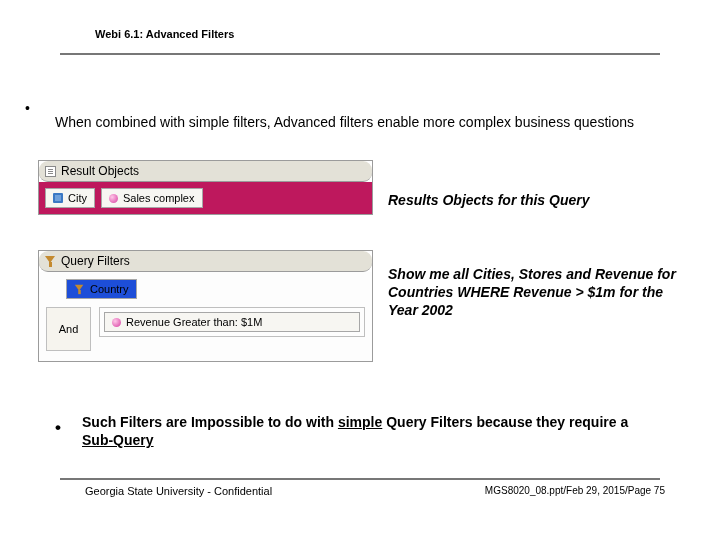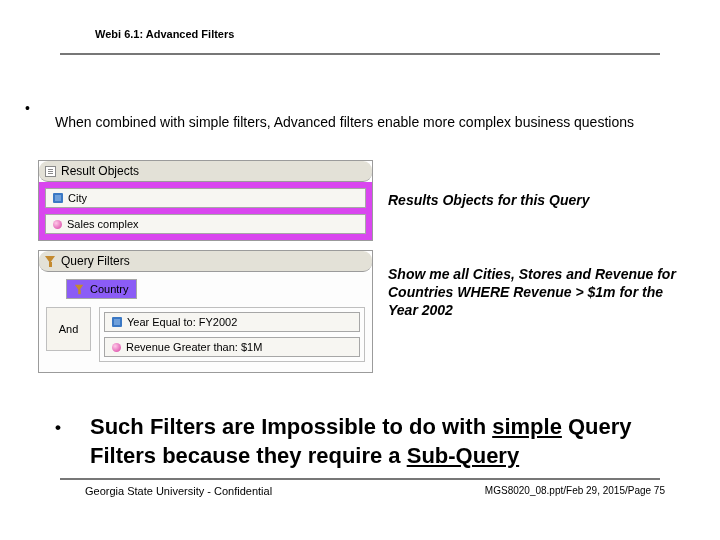--- a/index.html
+++ b/index.html
@@ -57,22 +57,21 @@
     display: flex;
     align-items: center;
     gap: 5px;
     border-bottom: 1px solid #9b9b9b;
     border-radius: 9px;
   }
   .ro-body {
     display: flex;
     gap: 6px;
     padding: 6px;
-    background: #d946ef;
-    flex-direction: column;
+    background: #be185d;
   }
   .obj-chip {
     border: 1px solid #a7a7a7;
     background: #f7f6f2;
     padding: 3px 7px;
     font-size: 11px;
     display: flex;
     align-items: center;
     gap: 5px;
     height: 20px;
@@ -85,21 +84,21 @@
     left: 38px;
     width: 335px;
     border: 1px solid #9b9b9b;
   }
   .qf-body {
     background: #fdfdfd;
     padding: 7px 7px 10px 7px;
   }
   .country-chip {
     border: 1px solid #a7a7a7;
-    background: #8b5cf6;
+    background: #1d4ed8;
     padding: 3px 7px;
     font-size: 11px;
     display: inline-flex;
     align-items: center;
     gap: 5px;
     height: 20px;
     margin-left: 20px;
   }
   .and-row {
     margin-top: 8px;
@@ -197,24 +196,23 @@
     top: 418px;
     left: 55px;
     font-size: 17px;
     font-weight: bold;
   }
   .bullet2-text {
     position: absolute;
     top: 413px;
     left: 82px;
     width: 580px;
-    font-size: 22px;
+    font-size: 14px;
     font-weight: bold;
     line-height: 1.3;
-    margin-left: 8px;
   }
   .underline { text-decoration: underline; }
 
   .footer-rule {
     position: absolute;
     top: 478px;
     left: 60px;
     width: 600px;
     border-top: 2px solid #777;
   }
@@ -264,24 +262,20 @@
     <span>Query Filters</span>
   </div>
   <div class="qf-body">
     <div class="country-chip">
       <span class="funnel-icon" style="transform:scale(0.85)"></span>
       <span>Country</span>
     </div>
     <div class="and-row">
       <div class="and-cell">And</div>
       <div class="and-stack">
-        <div class="filter-chip">
-          <span class="dim-icon"></span>
-          <span>Year Equal to: FY2002</span>
-        </div>
         <div class="filter-chip">
           <span class="measure-icon"></span>
           <span>Revenue Greater than: $1M</span>
         </div>
       </div>
     </div>
   </div>
 </div>
 <div class="qf-caption">Show me all Cities, Stores and Revenue for Countries WHERE Revenue &gt; $1m for the Year 2002</div>
 

